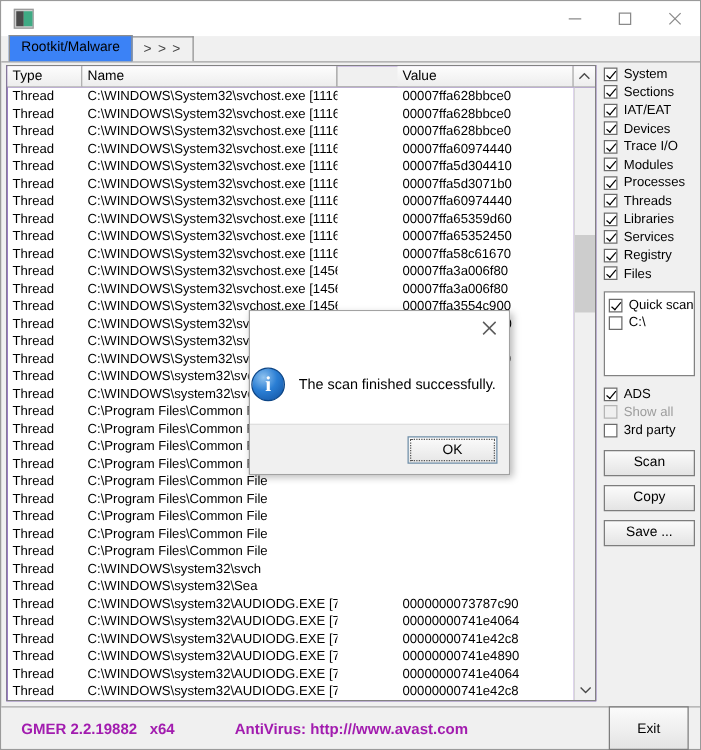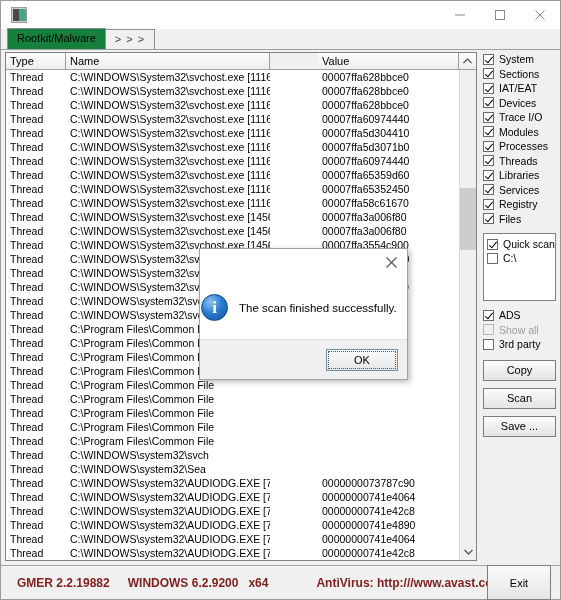--- a/index.html
+++ b/index.html
@@ -88,21 +88,21 @@
     line-height: 19px;
     color: #000;
     background: #f0f0f0;
     border: 1px solid #8e8e8e;
     border-bottom: none;
     margin-right: -1px;
     position: relative;
     white-space: nowrap;
   }
   .tab.active {
-    background: #15803d;
+    background: #3b82f6;
     z-index: 3;
     height: 21px;
   }
   .tab.more {
     letter-spacing: 1px;
     color: #444;
   }
 
   
   .body {
@@ -272,21 +272,21 @@
     border-top: 1px solid #a6a6a6;
     background: #f0f0f0;
     display: flex;
     align-items: center;
     padding: 0 8px;
     position: relative;
   }
   .status-text {
     font-size: 12px;
     font-weight: bold;
-    color: #7f1d1d;
+    color: #a21caf;
     white-space: nowrap;
   }
   .status-ver { margin-left: 8px; }
   .status-os  { margin-left: 18px; }
   .status-arch{ margin-left: 10px; }
   .status-av  { margin-left: 48px; }
   .exitbtn {
     position: absolute;
     right: 9px;
     width: 64px; height: 35px;
@@ -690,30 +690,29 @@
             <span class="box dis"></span>
             <span>Show all</span>
           </div>
           <div class="chk">
             <span class="box"></span>
             <span>3rd party</span>
           </div>
         </div>
 
       <div class="sidebtns">
+        <div class="sbtn">Scan</div>
         <div class="sbtn">Copy</div>
-        <div class="sbtn">Scan</div>
         <div class="sbtn">Save ...</div>
       </div>
     </div>
   </div>
 
   <div class="statusbar">
     <div class="status-text status-ver">GMER 2.2.19882</div>
-    <div class="status-text status-os">WINDOWS 6.2.9200</div>
     <div class="status-text status-arch">x64</div>
     <div class="status-text status-av">AntiVirus: http:///www.avast.com</div>
     <div class="exitbtn">Exit</div>
   </div>
 
   <div class="modal">
     <div class="modal-title">
       <div class="modal-close">
         <svg width="13" height="13" viewBox="0 0 13 13">
             <line x1="1.5" y1="1.5" x2="11.5" y2="11.5" stroke="#5a5a5a" stroke-width="1.2"></line>

